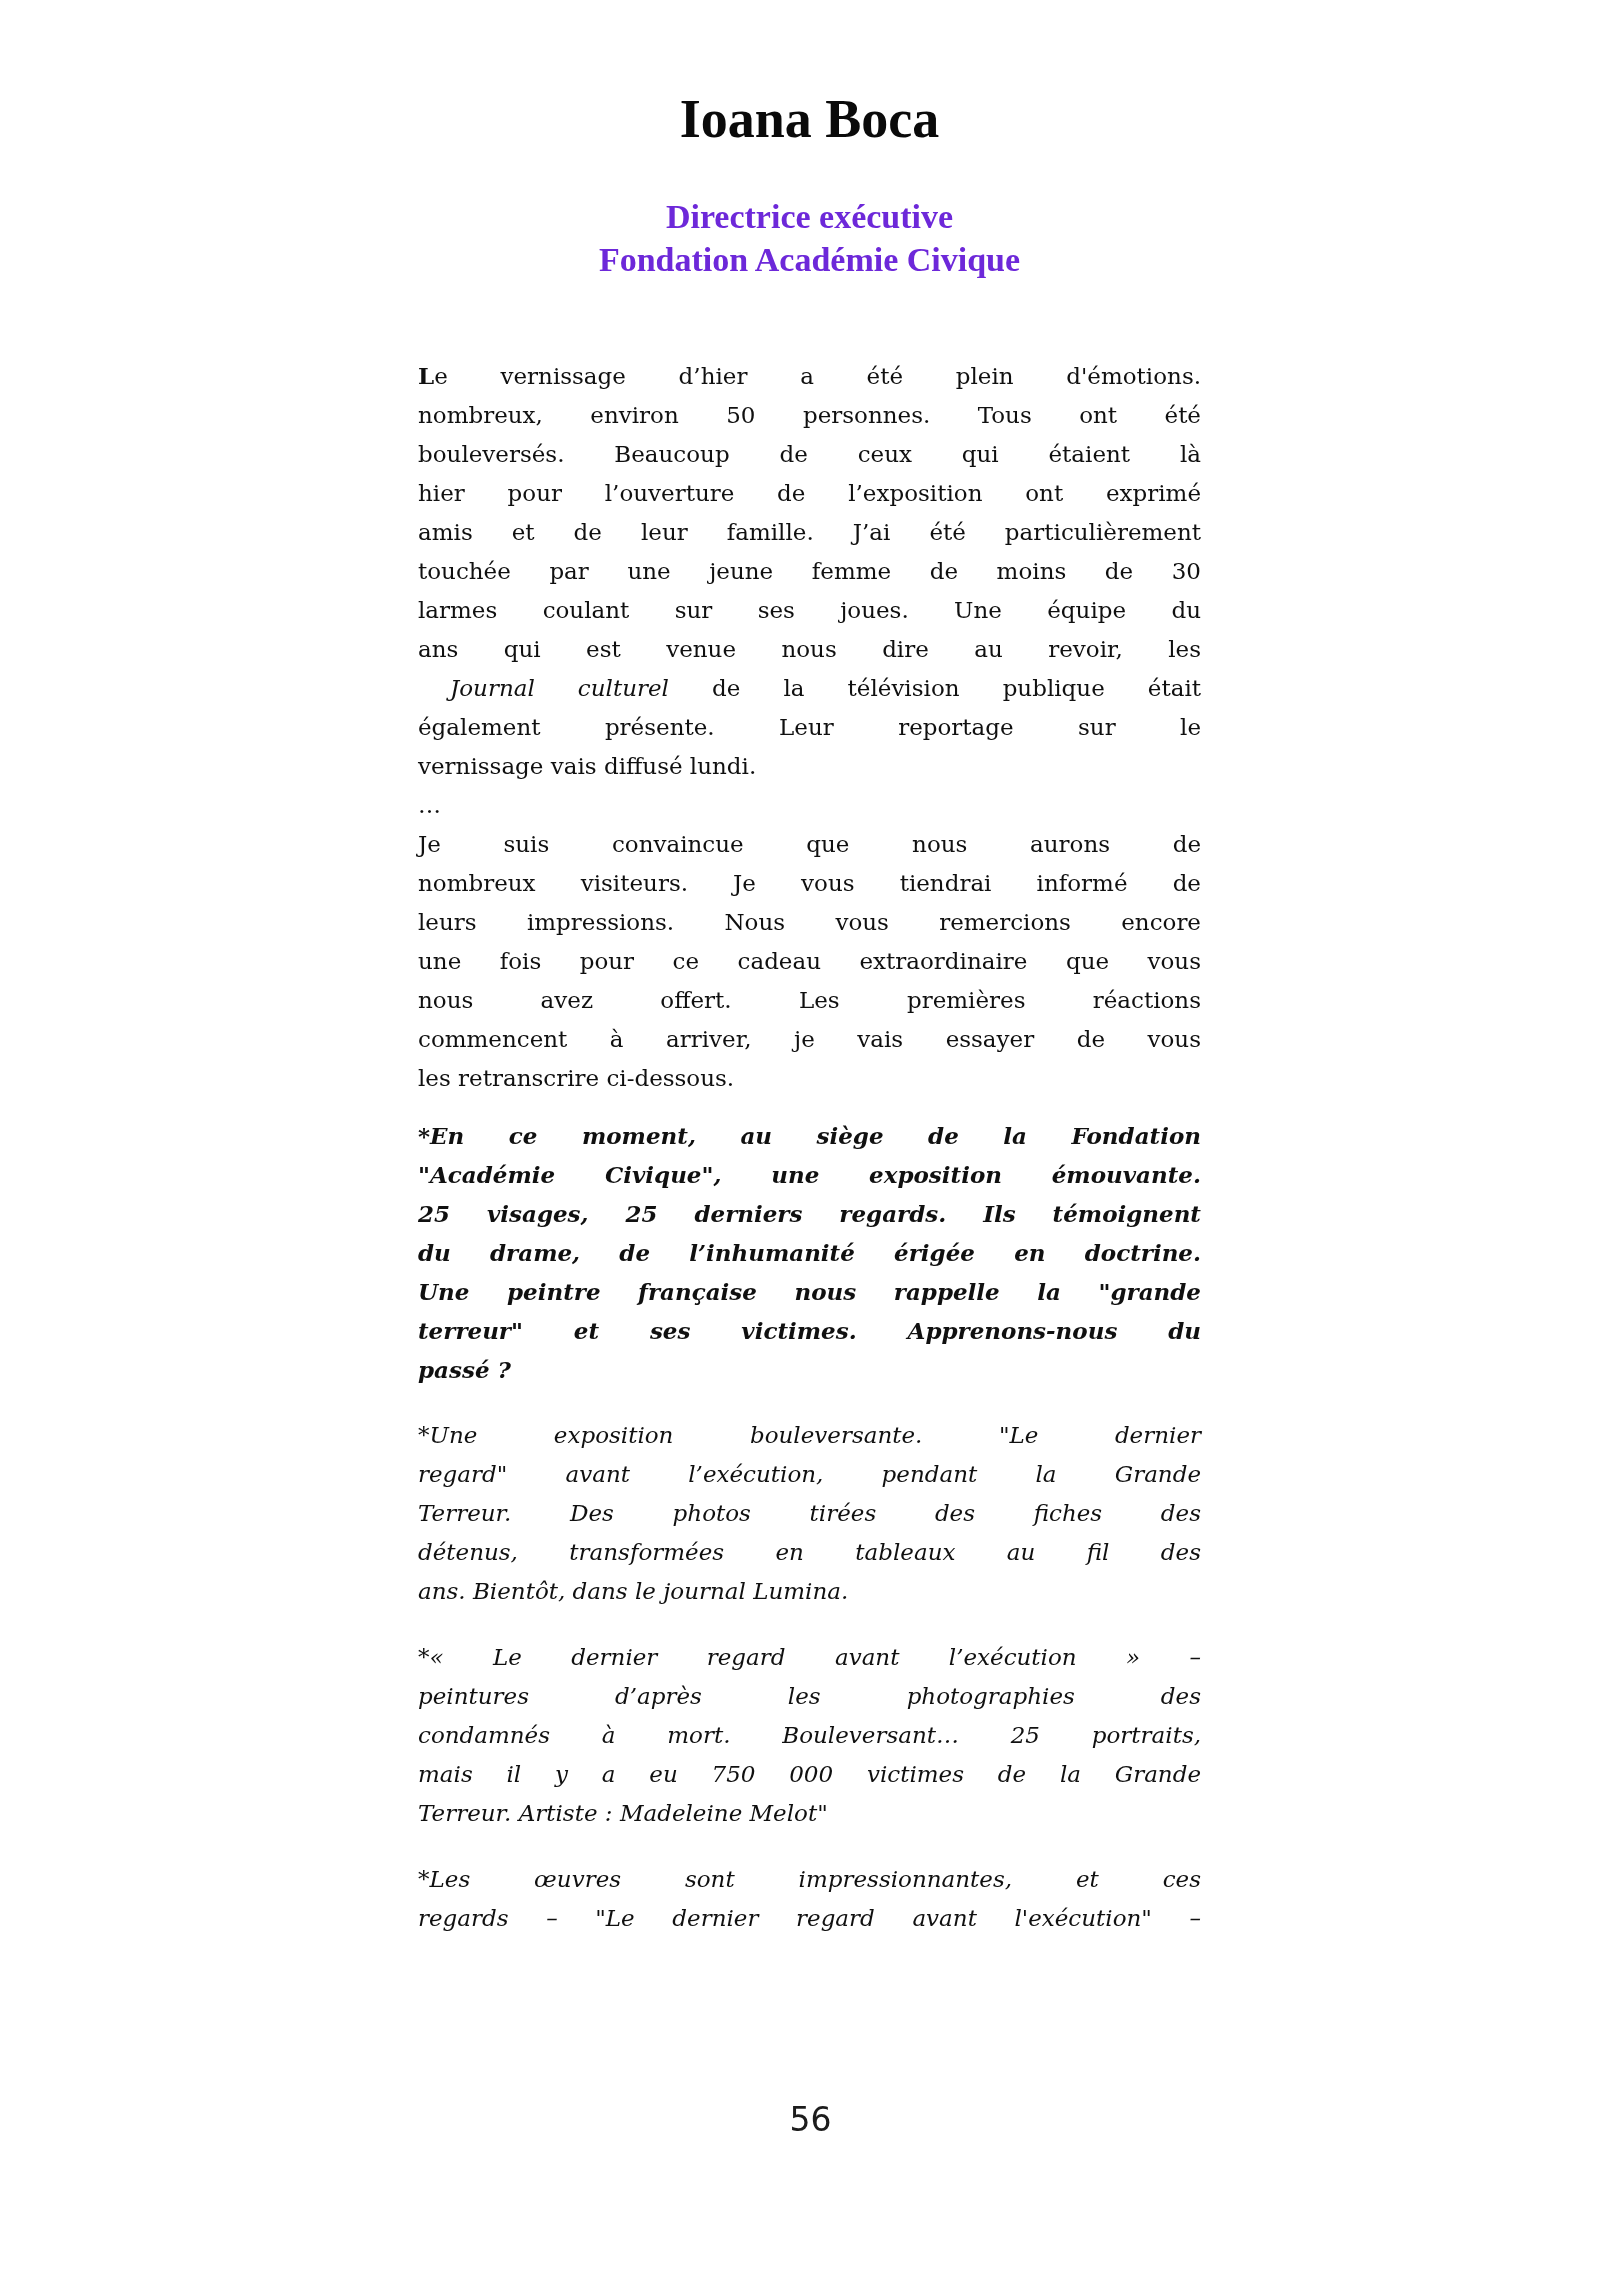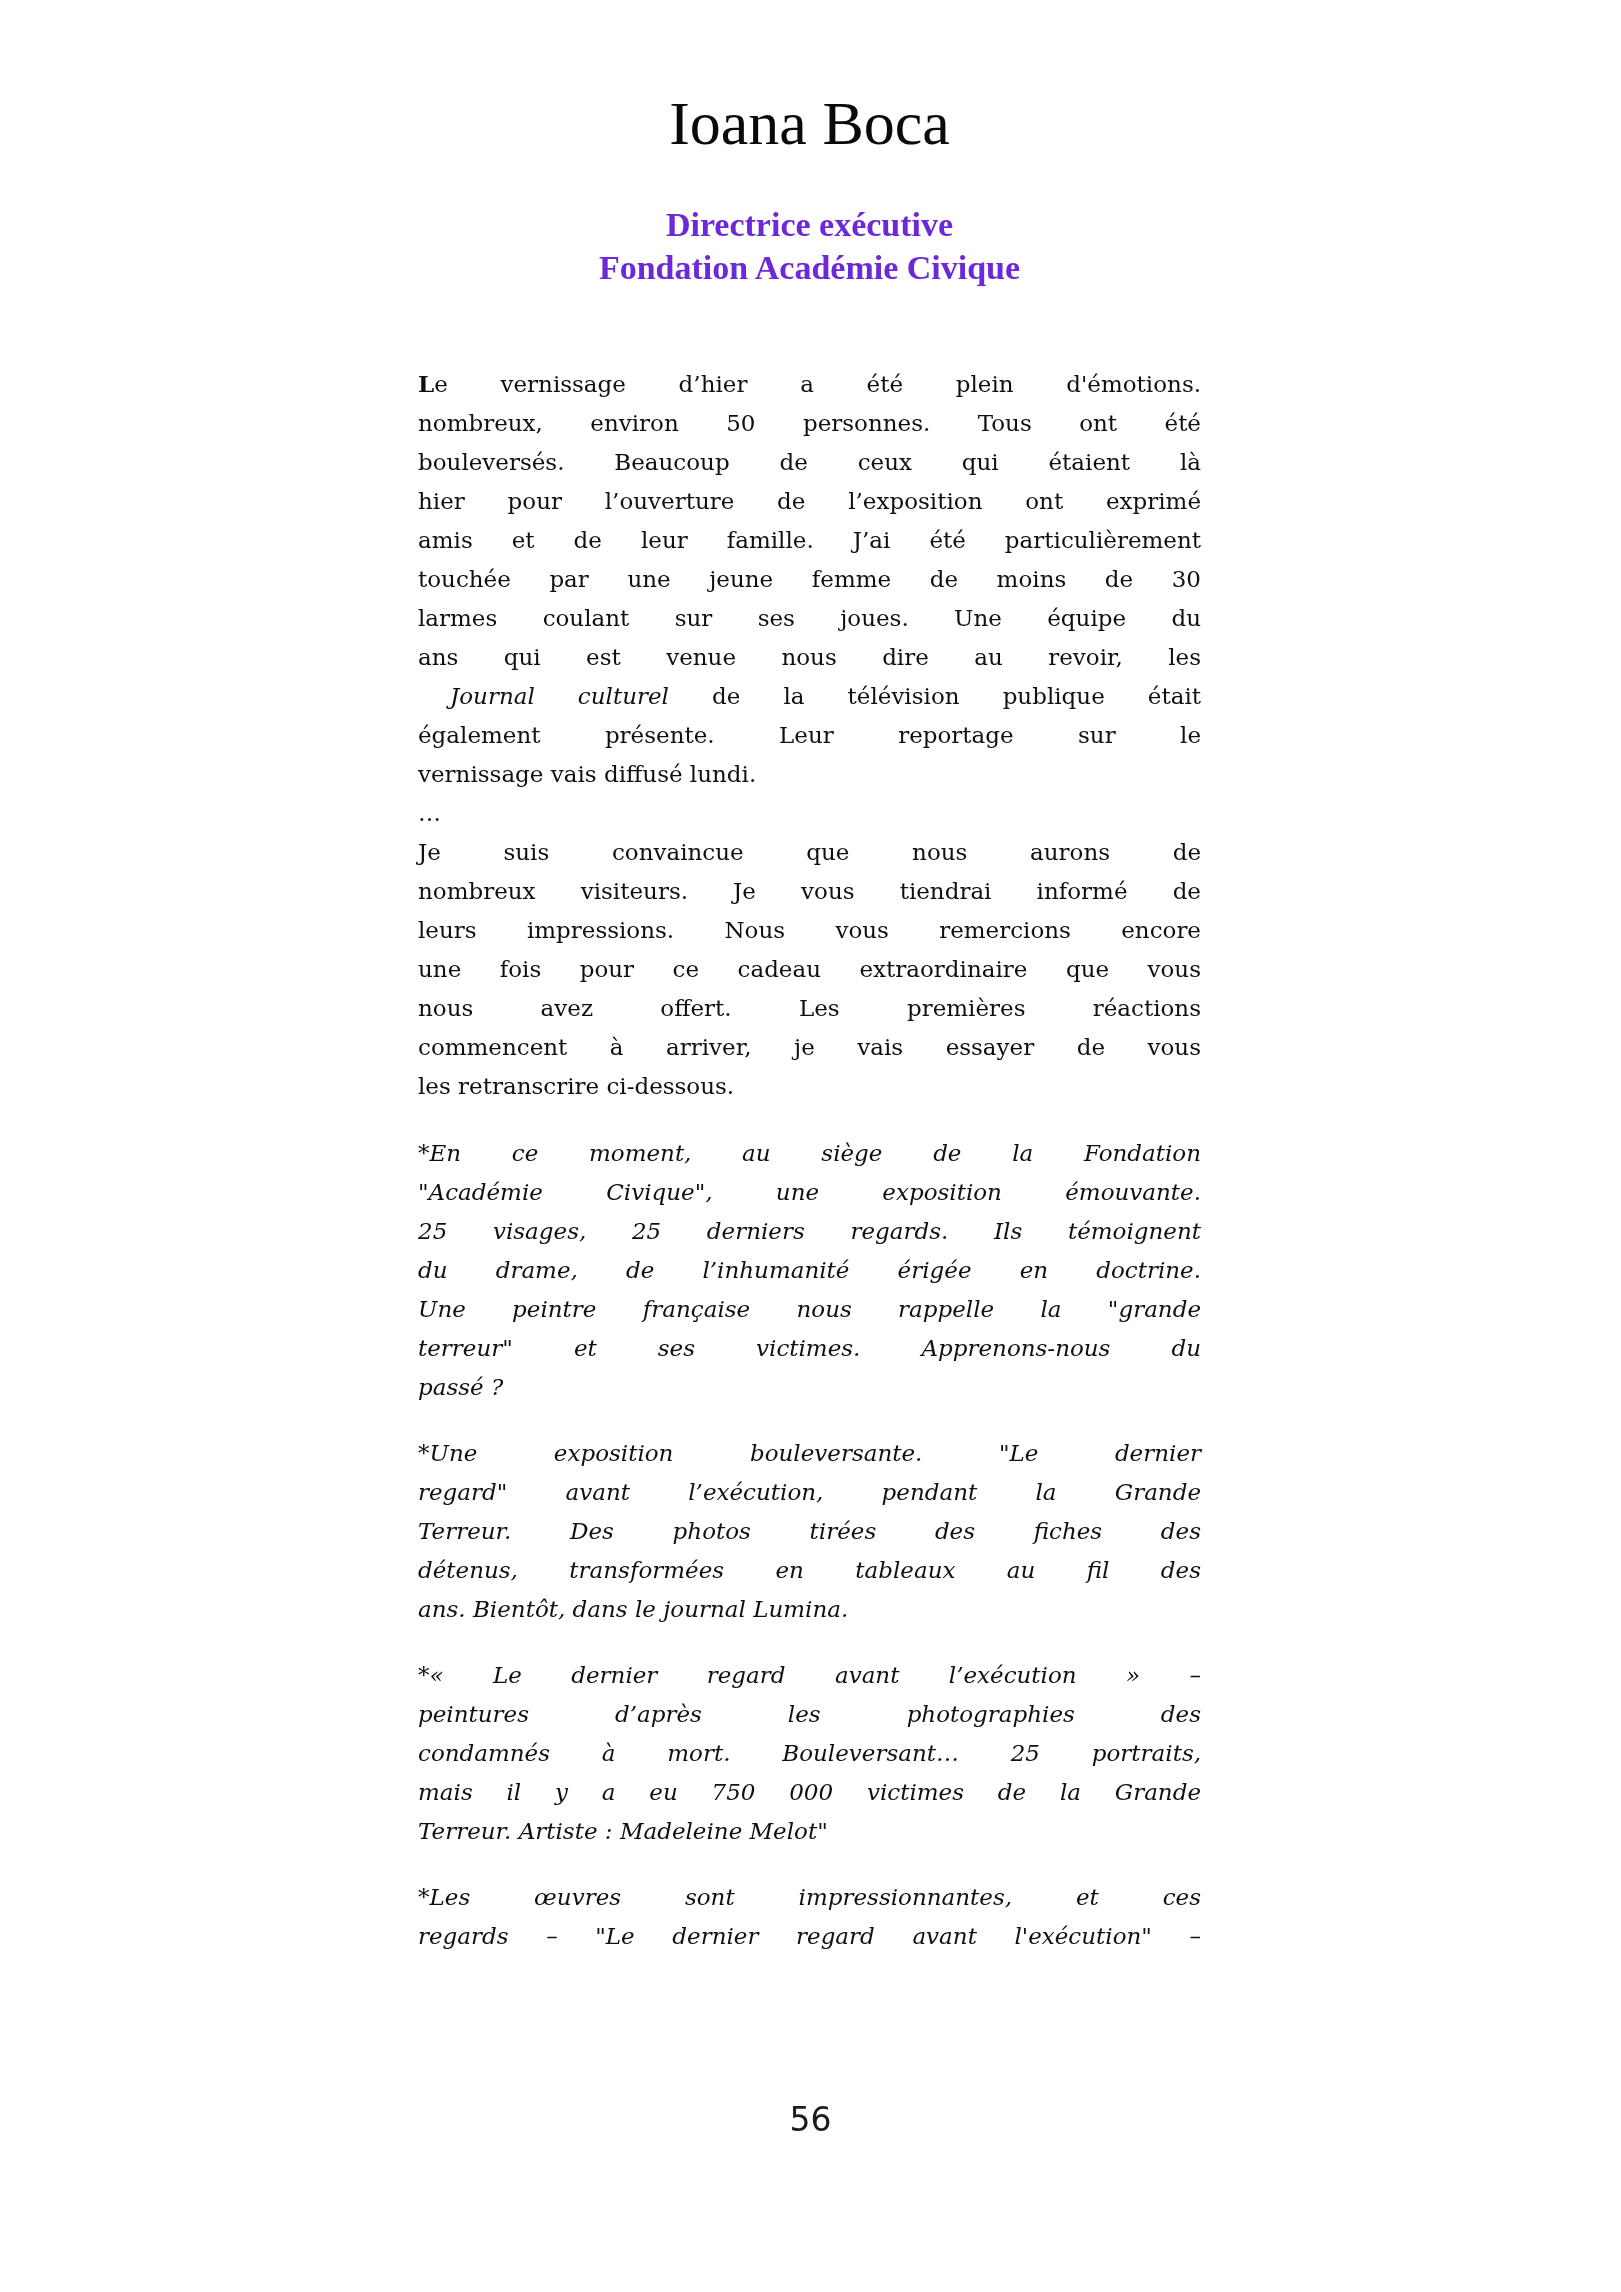--- a/index.html
+++ b/index.html
@@ -16,22 +16,22 @@
   .page-column {
     position: absolute;
     left: 418px;
     top: 0;
     width: 783px;
   }
   .title {
     margin: 91px 0 0 0;
     text-align: center;
     font-family: "Liberation Serif", serif;
-    font-weight: normal;
-    font-size: 62px;
+    font-weight: bold;
+    font-size: 54px;
     line-height: 1.05;
     letter-spacing: 0px;
     color: #0a0a0a;
   }
   .subtitle {
     margin-top: 47px;
     text-align: center;
     font-family: "Liberation Serif", serif;
     font-weight: bold;
     font-size: 34px;
@@ -40,21 +40,21 @@
   }
   .body-text {
     margin-top: 75px;
     font-family: "DejaVu Serif", serif;
     font-size: 23px;
     line-height: 39px;
     color: #101010;
   }
   .para { margin: 0; }
   .para.italic { font-style: italic; margin-top: 27px; }
-  .para.regular + .para.italic { margin-top: 28px; }
+  .para.regular + .para.italic { margin-top: 18px; font-weight: bold; }
   .line {
     text-align: justify;
     text-align-last: justify;
   }
   .line.last { text-align-last: left; }
   .b { font-weight: bold; }
   .i { font-style: italic; margin-left: 32px; }
   .page-number {
     position: absolute;
     top: 2100px;

